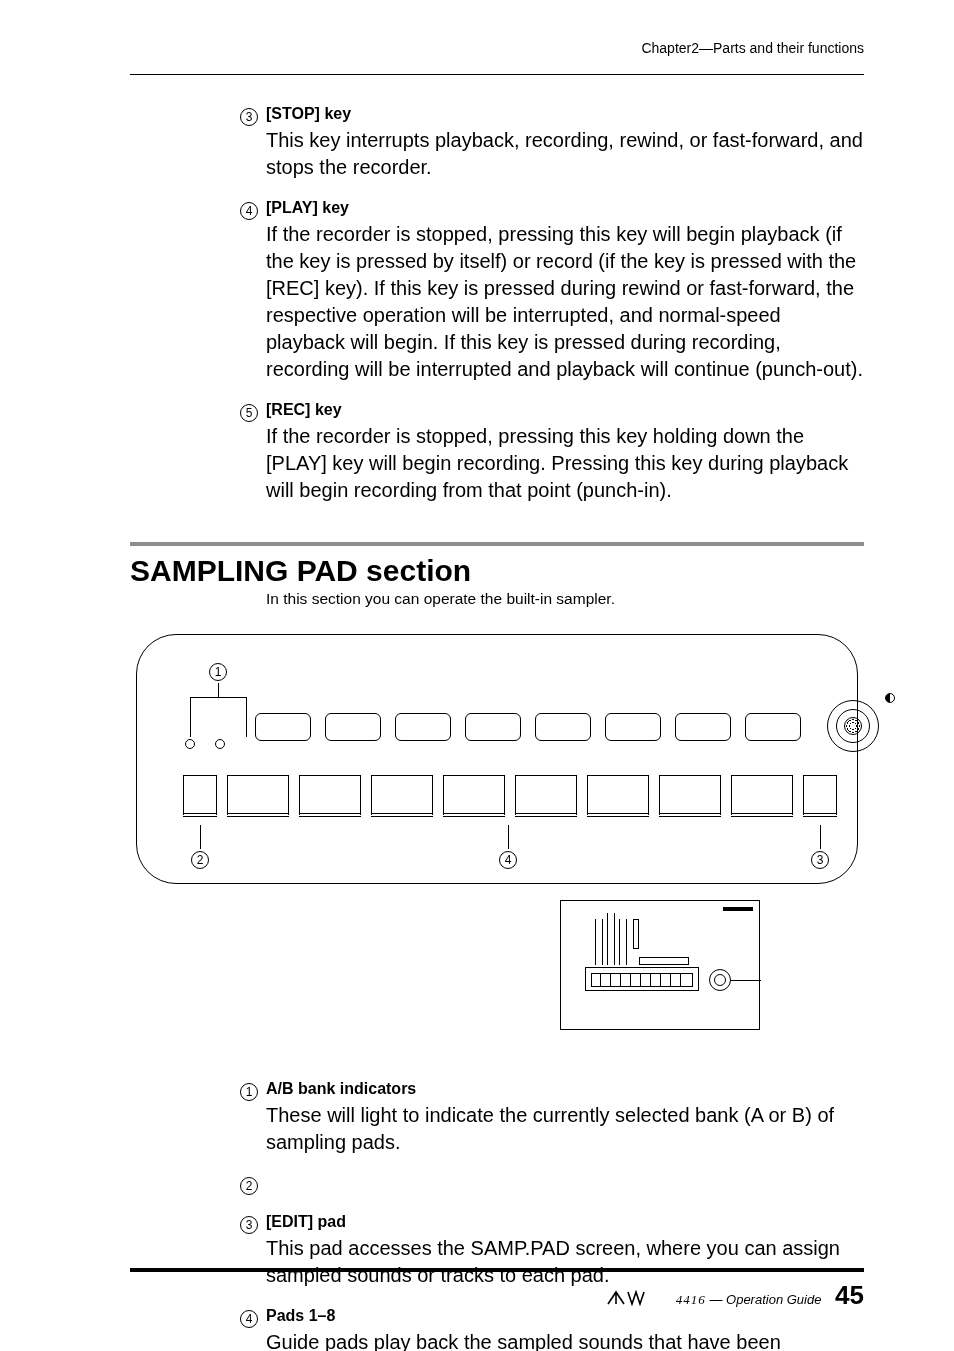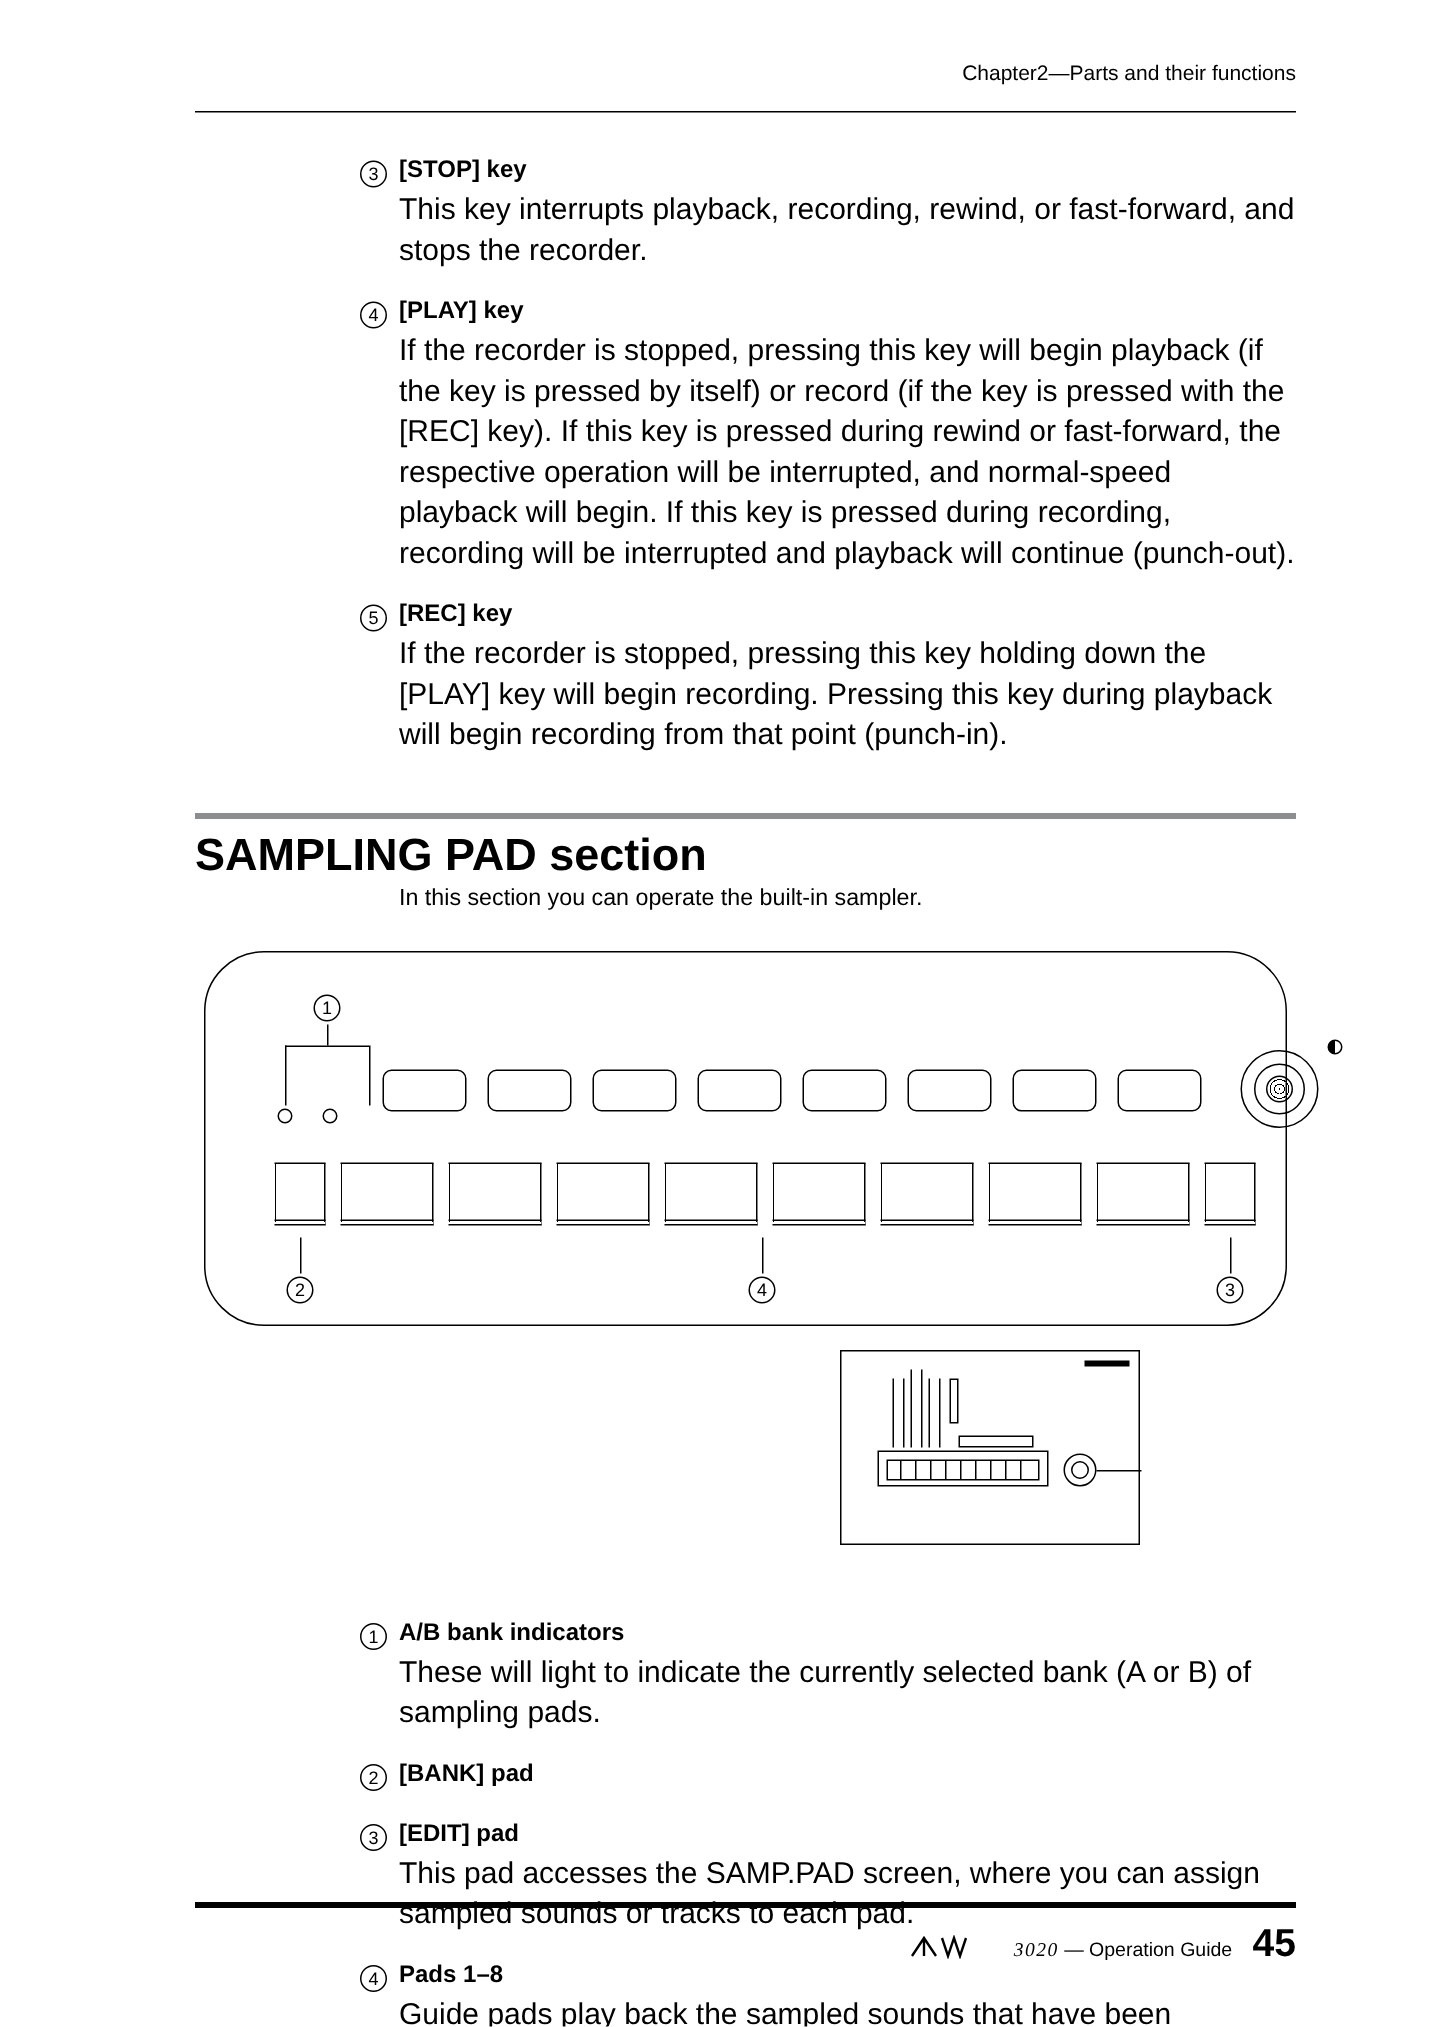--- a/index.html
+++ b/index.html
@@ -297,21 +297,20 @@
   <div class="item">
     <div class="item-marker"><span class="circled">1</span></div>
     <div class="item-body">
       <div class="item-title">A/B bank indicators</div>
       <div class="item-desc">These will light to indicate the currently selected bank (A or B) of sampling pads.</div>
     </div>
   </div>
   <div class="item">
     <div class="item-marker"><span class="circled">2</span></div>
     <div class="item-body">
-      <div class="item-title">[BANK] pad</div>
     </div>
   </div>
   <div class="item">
     <div class="item-marker"><span class="circled">3</span></div>
     <div class="item-body">
       <div class="item-title">[EDIT] pad</div>
       <div class="item-desc">This pad accesses the SAMP.PAD screen, where you can assign sampled sounds or tracks to each pad.</div>
     </div>
   </div>
   <div class="item">
@@ -320,15 +319,15 @@
       <div class="item-title">Pads 1–8</div>
       <div class="item-desc">Guide pads play back the sampled sounds that have been assigned to each pad.</div>
     </div>
   </div>
 
 </div>
 
 <div class="footer">
   <svg width="70" height="16" viewBox="0 0 70 16" style="vertical-align:-2px;">
     <path d="M2 14 L10 2 L18 14 M10 2 L10 14 M22 2 L26 14 L30 2 L34 14 L38 2" stroke="#000" stroke-width="1.6" fill="none"></path>
-  </svg><span class="model">3020</span><span style=""> — Operation Guide</span>
+  </svg><span class="model">4416</span><span style="font-style:italic;"> — Operation Guide</span>
   <span class="num">45</span>
 </div>
 
 </body></html>

